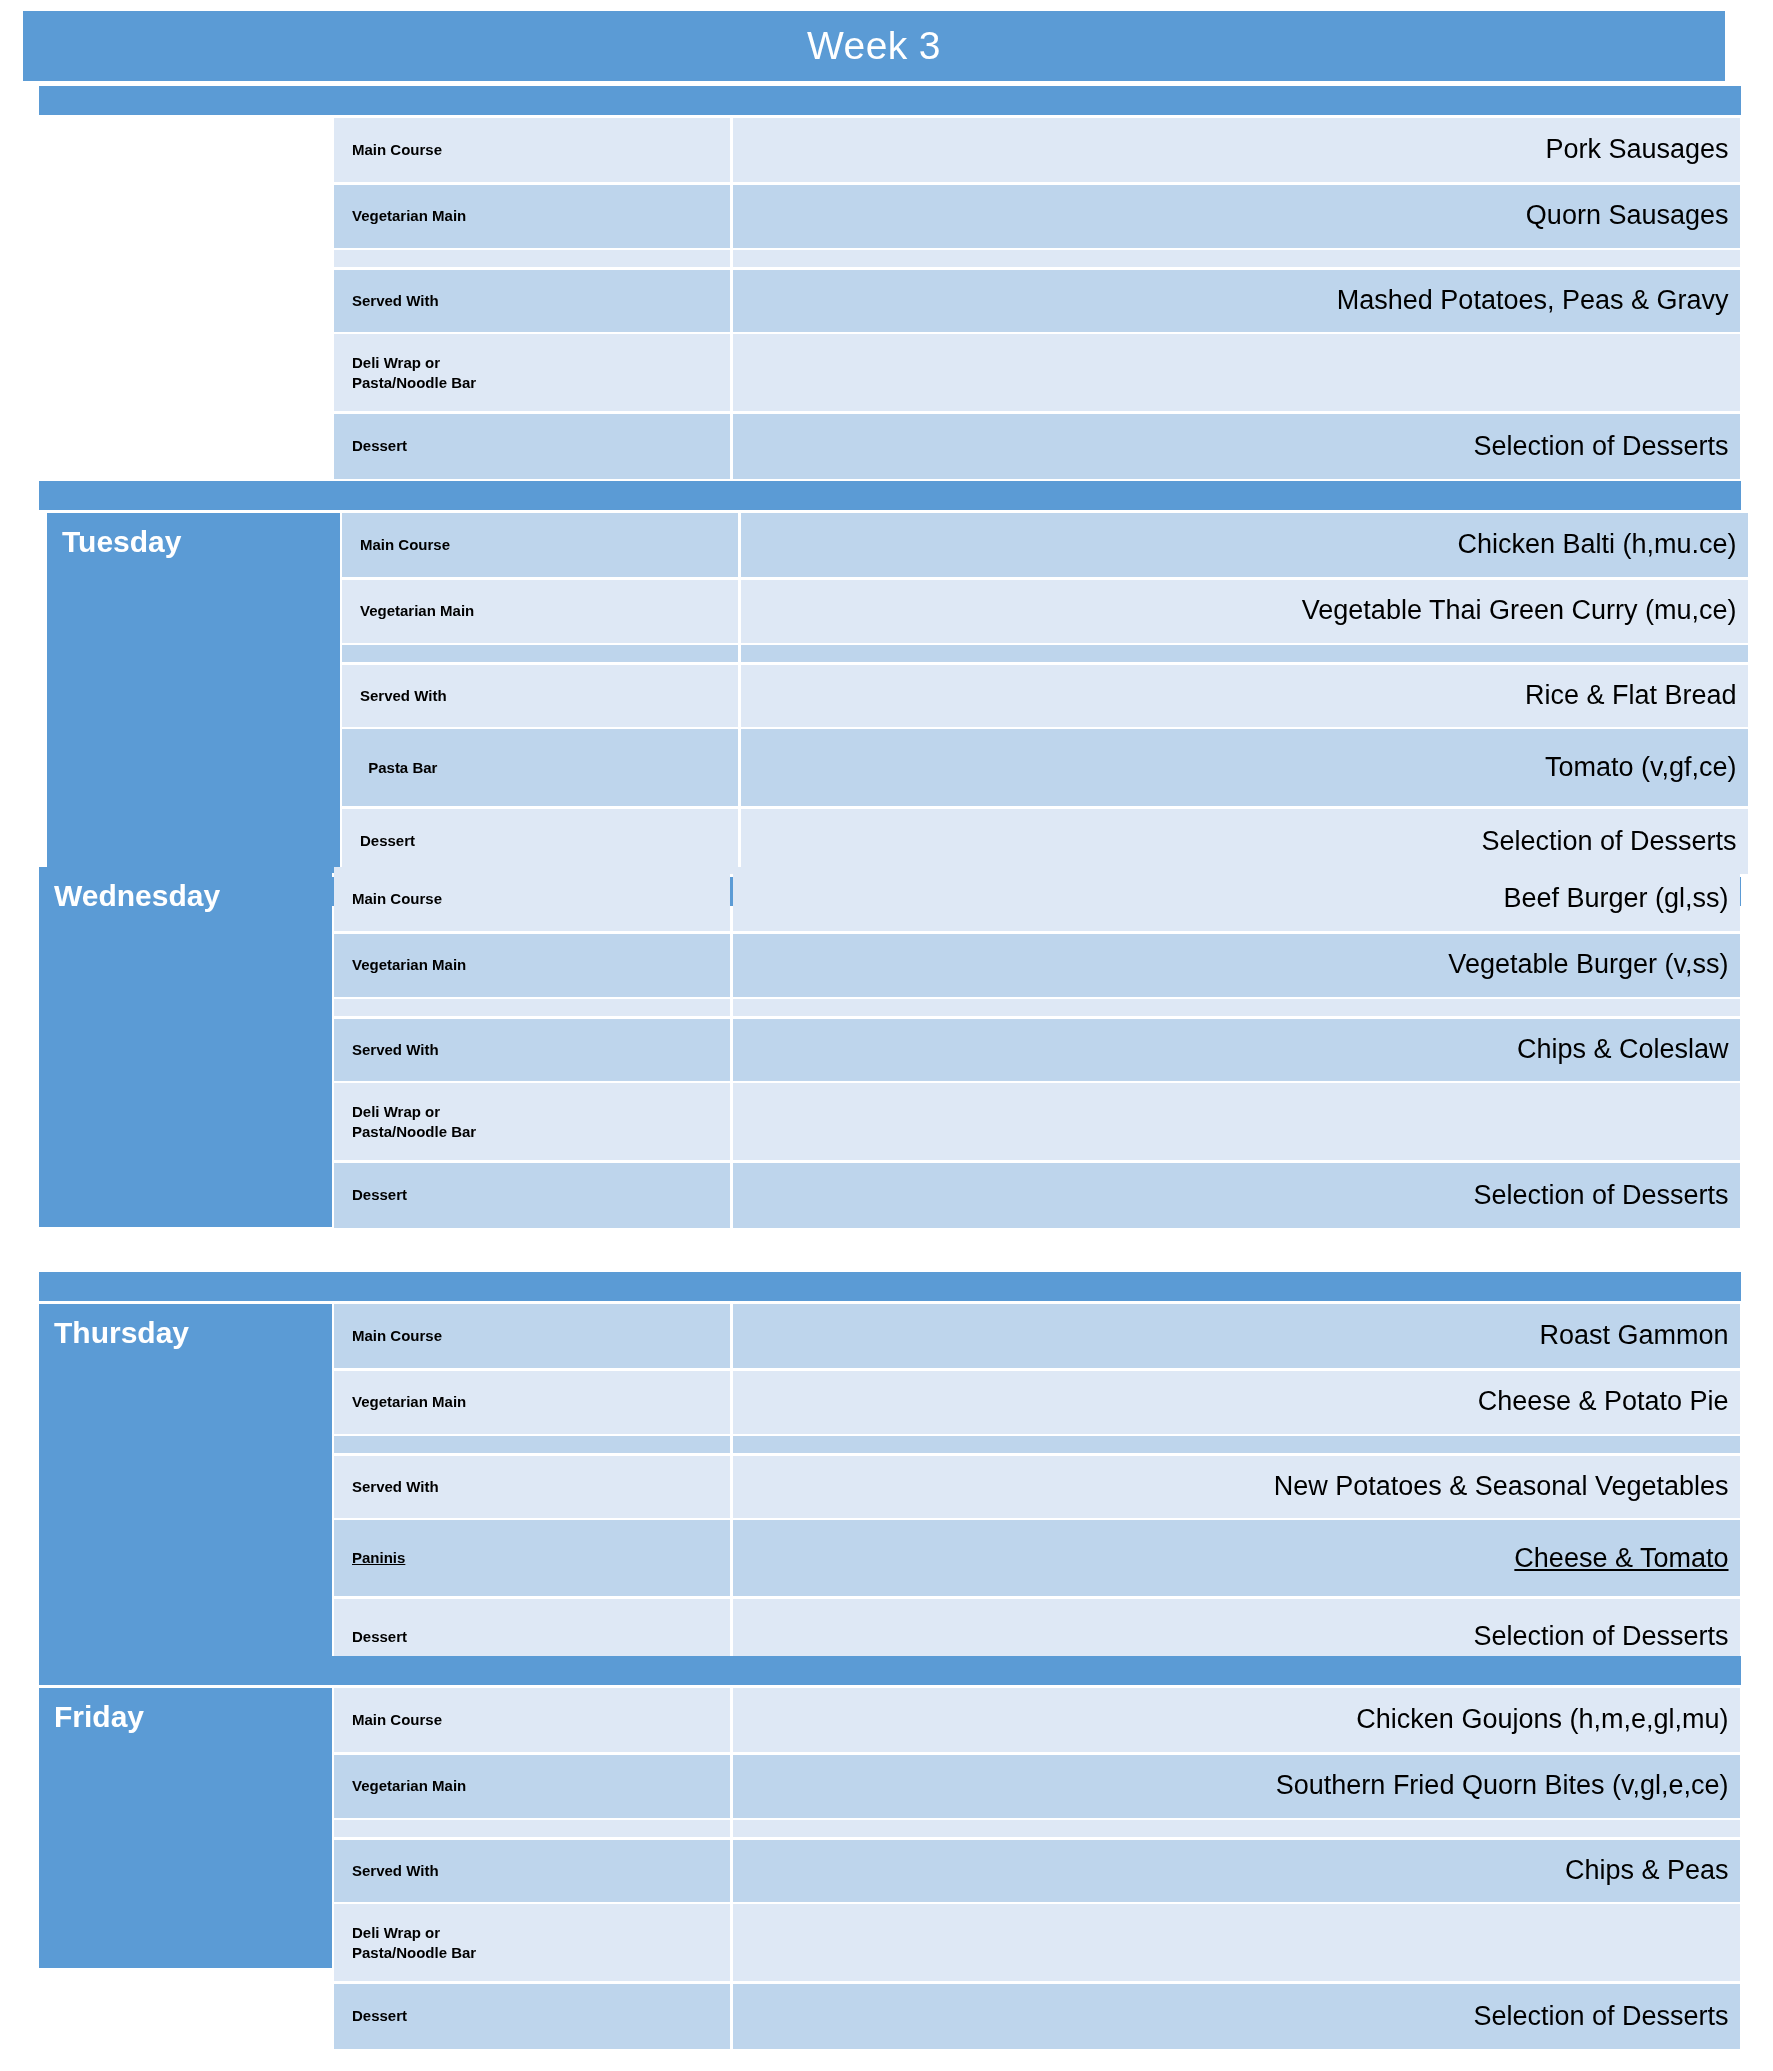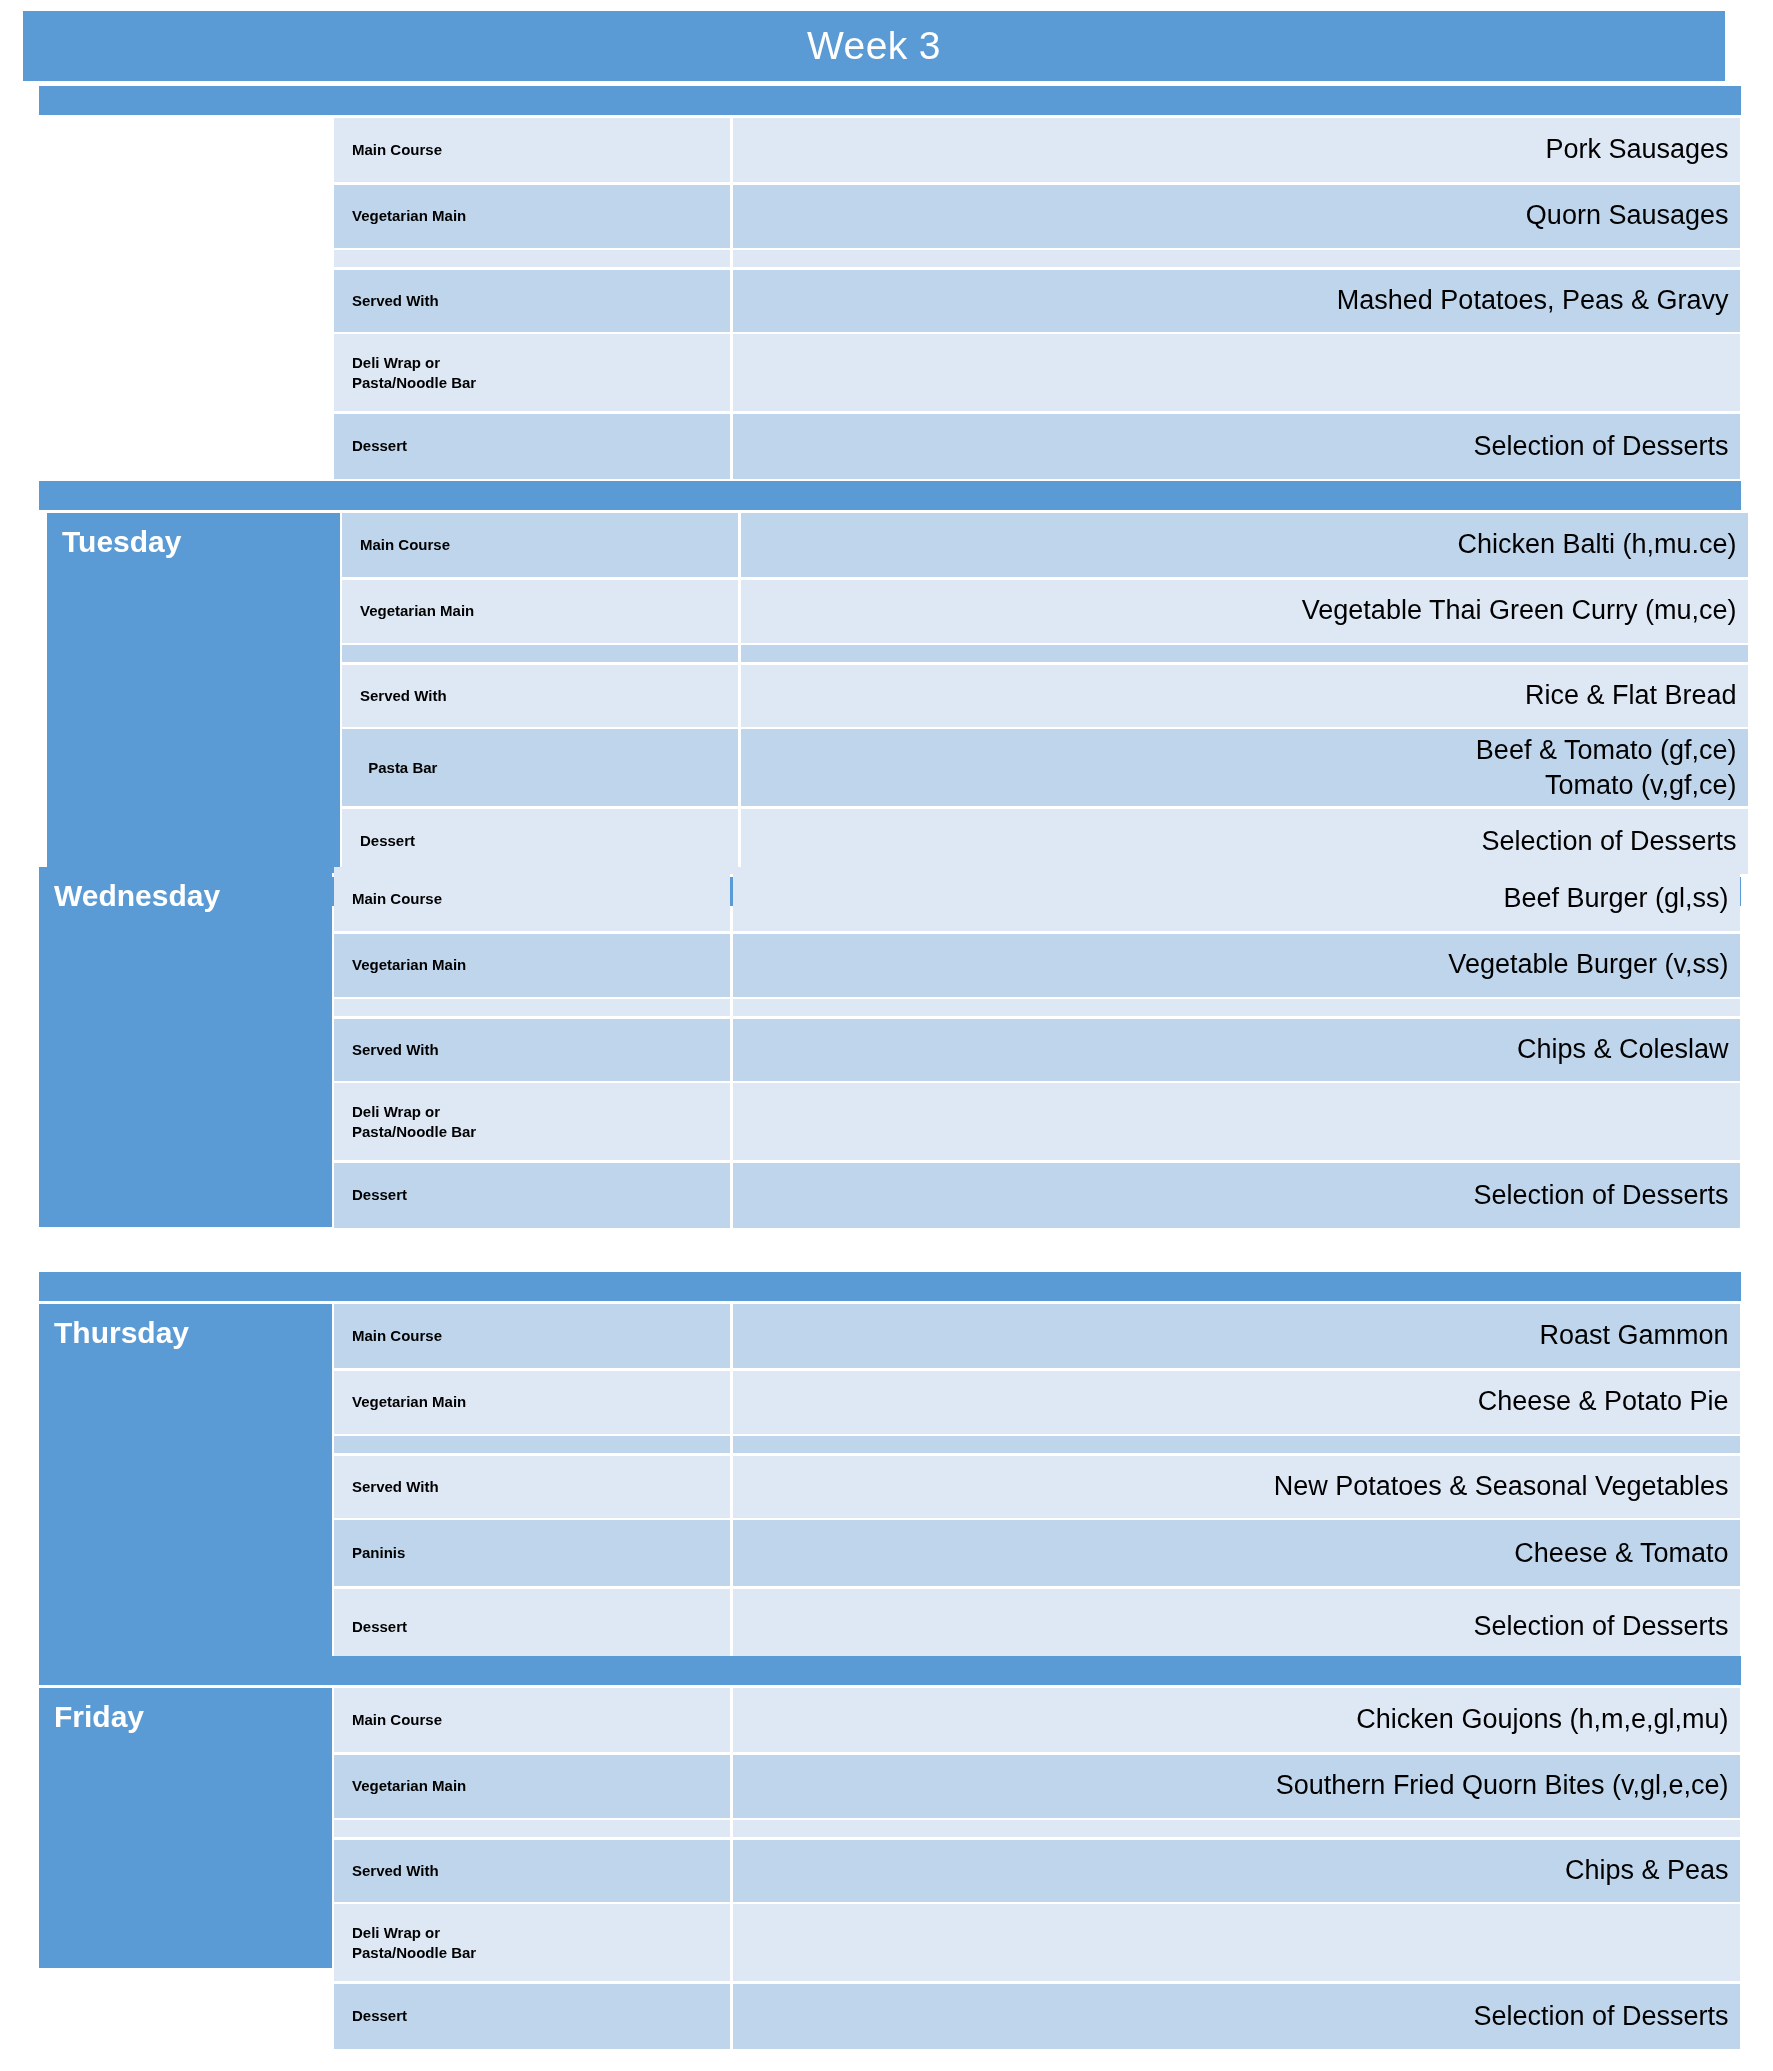--- a/index.html
+++ b/index.html
@@ -221,21 +221,20 @@
             </div>
             <div class="value-cell">
               <span class="value-line">Rice &amp; Flat Bread</span>
             </div>
           </div>
           <div class="menu-row tone-dark" style="height: 77px;">
             <div class="label-cell">
               <span class="label-line indent">Pasta Bar</span>
             </div>
             <div class="value-cell">
-              <span class="value-line">Beef &amp; Tomato (gf,ce)</span>
               <span class="value-line">Tomato (v,gf,ce)</span>
             </div>
           </div>
           <div class="menu-row tone-light" style="height: 65px;">
             <div class="label-cell">
               <span class="label-line">Dessert</span>
             </div>
             <div class="value-cell">
               <span class="value-line">Selection of Desserts</span>
             </div>
@@ -318,21 +317,21 @@
             <div class="value-cell"></div>
           </div>
           <div class="menu-row tone-light" style="height: 62px;">
             <div class="label-cell">
               <span class="label-line">Served With</span>
             </div>
             <div class="value-cell">
               <span class="value-line">New Potatoes &amp; Seasonal Vegetables</span>
             </div>
           </div>
-          <div class="menu-row tone-dark" style="height: 66px;">
+          <div class="menu-row tone-dark" style="height: 76px; text-decoration: underline;">
             <div class="label-cell">
               <span class="label-line">Paninis</span>
             </div>
             <div class="value-cell">
               <span class="value-line">Cheese &amp; Tomato</span>
             </div>
           </div>
           <div class="menu-row tone-light" style="height: 76px;">
             <div class="label-cell">
               <span class="label-line">Dessert</span>

